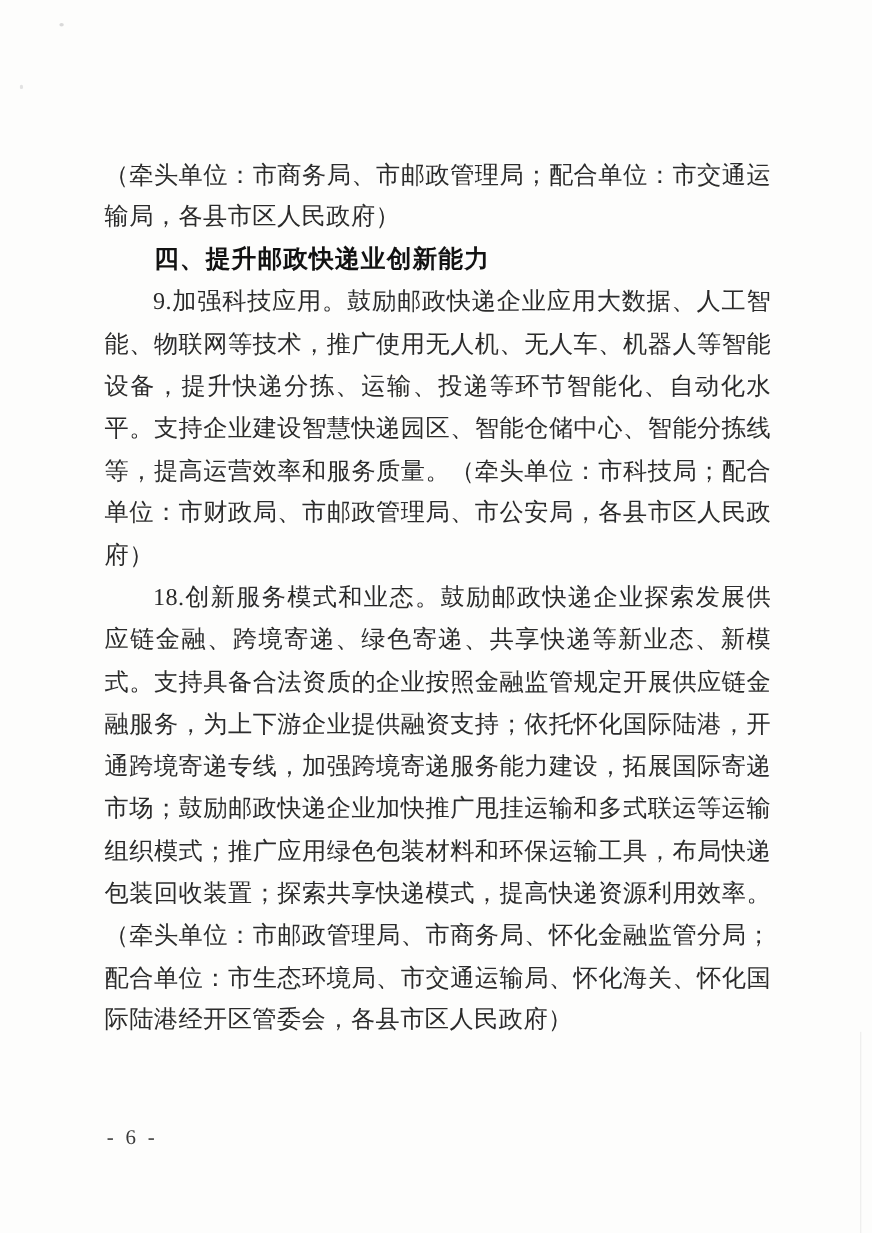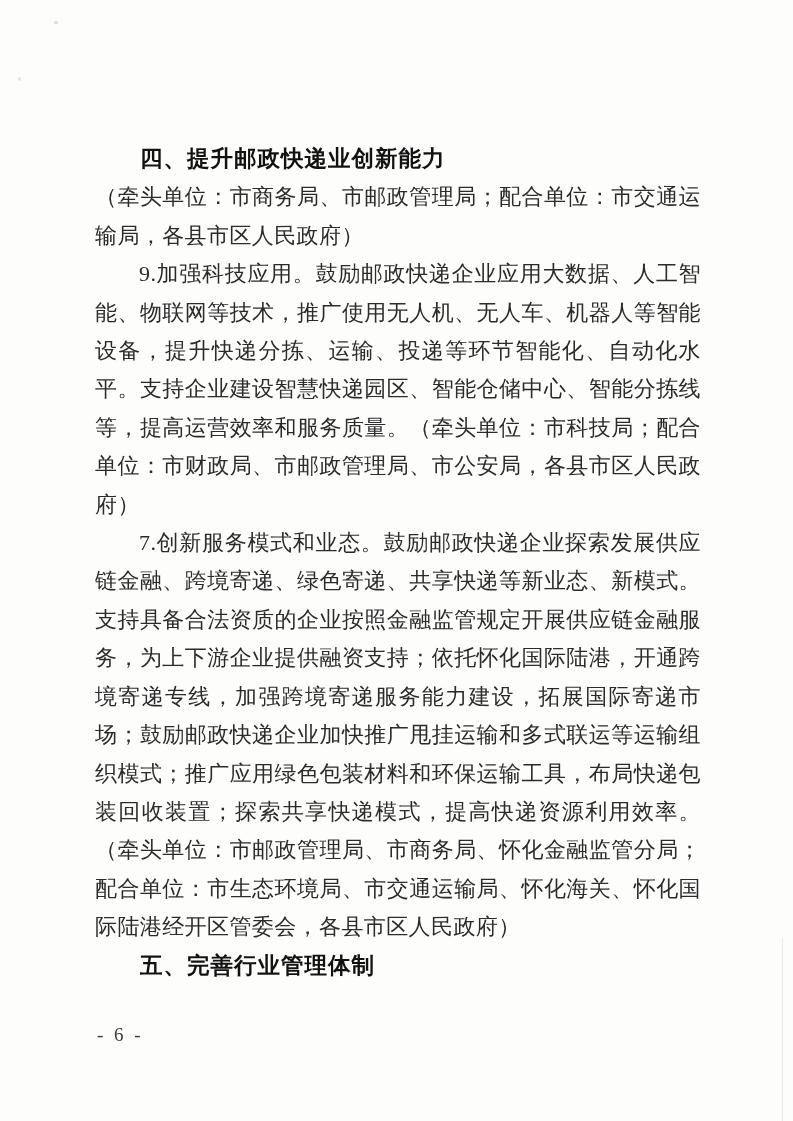--- a/index.html
+++ b/index.html
@@ -62,23 +62,22 @@
       width: 1px;
       height: 183px;
       background: rgba(0, 0, 0, 0.07);
     }
   </style>
 </head>
 <body>
 
 <div class="page">
   <div class="content">
+      <p class="para continuation">（牵头单位：市商务局、市邮政管理局；配合单位：市交通运输局，各县市区人民政府）</p>
       <p class="para heading">四、提升邮政快递业创新能力</p>
-      <p class="para continuation">（牵头单位：市商务局、市邮政管理局；配合单位：市交通运输局，各县市区人民政府）</p>
       <p class="para body">9.加强科技应用。鼓励邮政快递企业应用大数据、人工智能、物联网等技术，推广使用无人机、无人车、机器人等智能设备，提升快递分拣、运输、投递等环节智能化、自动化水平。支持企业建设智慧快递园区、智能仓储中心、智能分拣线等，提高运营效率和服务质量。（牵头单位：市科技局；配合单位：市财政局、市邮政管理局、市公安局，各县市区人民政府）</p>
-      <p class="para body">7.创新服务模式和业态。鼓励邮政快递企业探索发展供应链金融、跨境寄递、绿色寄递、共享快递等新业态、新模式。支持具备合法资质的企业按照金融监管规定开展供应链金融服务，为上下游企业提供融资支持；依托怀化国际陆港，开通跨境寄递专线，加强跨境寄递服务能力建设，拓展国际寄递市场；鼓励邮政快递企业加快推广甩挂运输和多式联运等运输组织模式；推广应用绿色包装材料和环保运输工具，布局快递包装回收装置；探索共享快递模式，提高快递资源利用效率。（牵头单位：市邮政管理局、市商务局、怀化金融监管分局；配合单位：市生态环境局、市交通运输局、怀化海关、怀化国际陆港经开区管委会，各县市区人民政府）</p>
-      <p class="para heading">五、完善行业管理体制</p>
+      <p class="para body">18.创新服务模式和业态。鼓励邮政快递企业探索发展供应链金融、跨境寄递、绿色寄递、共享快递等新业态、新模式。支持具备合法资质的企业按照金融监管规定开展供应链金融服务，为上下游企业提供融资支持；依托怀化国际陆港，开通跨境寄递专线，加强跨境寄递服务能力建设，拓展国际寄递市场；鼓励邮政快递企业加快推广甩挂运输和多式联运等运输组织模式；推广应用绿色包装材料和环保运输工具，布局快递包装回收装置；探索共享快递模式，提高快递资源利用效率。（牵头单位：市邮政管理局、市商务局、怀化金融监管分局；配合单位：市生态环境局、市交通运输局、怀化海关、怀化国际陆港经开区管委会，各县市区人民政府）</p>
     </div>
   <div class="page-number">- 6 -</div>
   <div class="scan-speck speck-1"></div>
   <div class="scan-speck speck-2"></div>
   <div class="scan-edge-line"></div>
 </div>
 
 </body></html>

